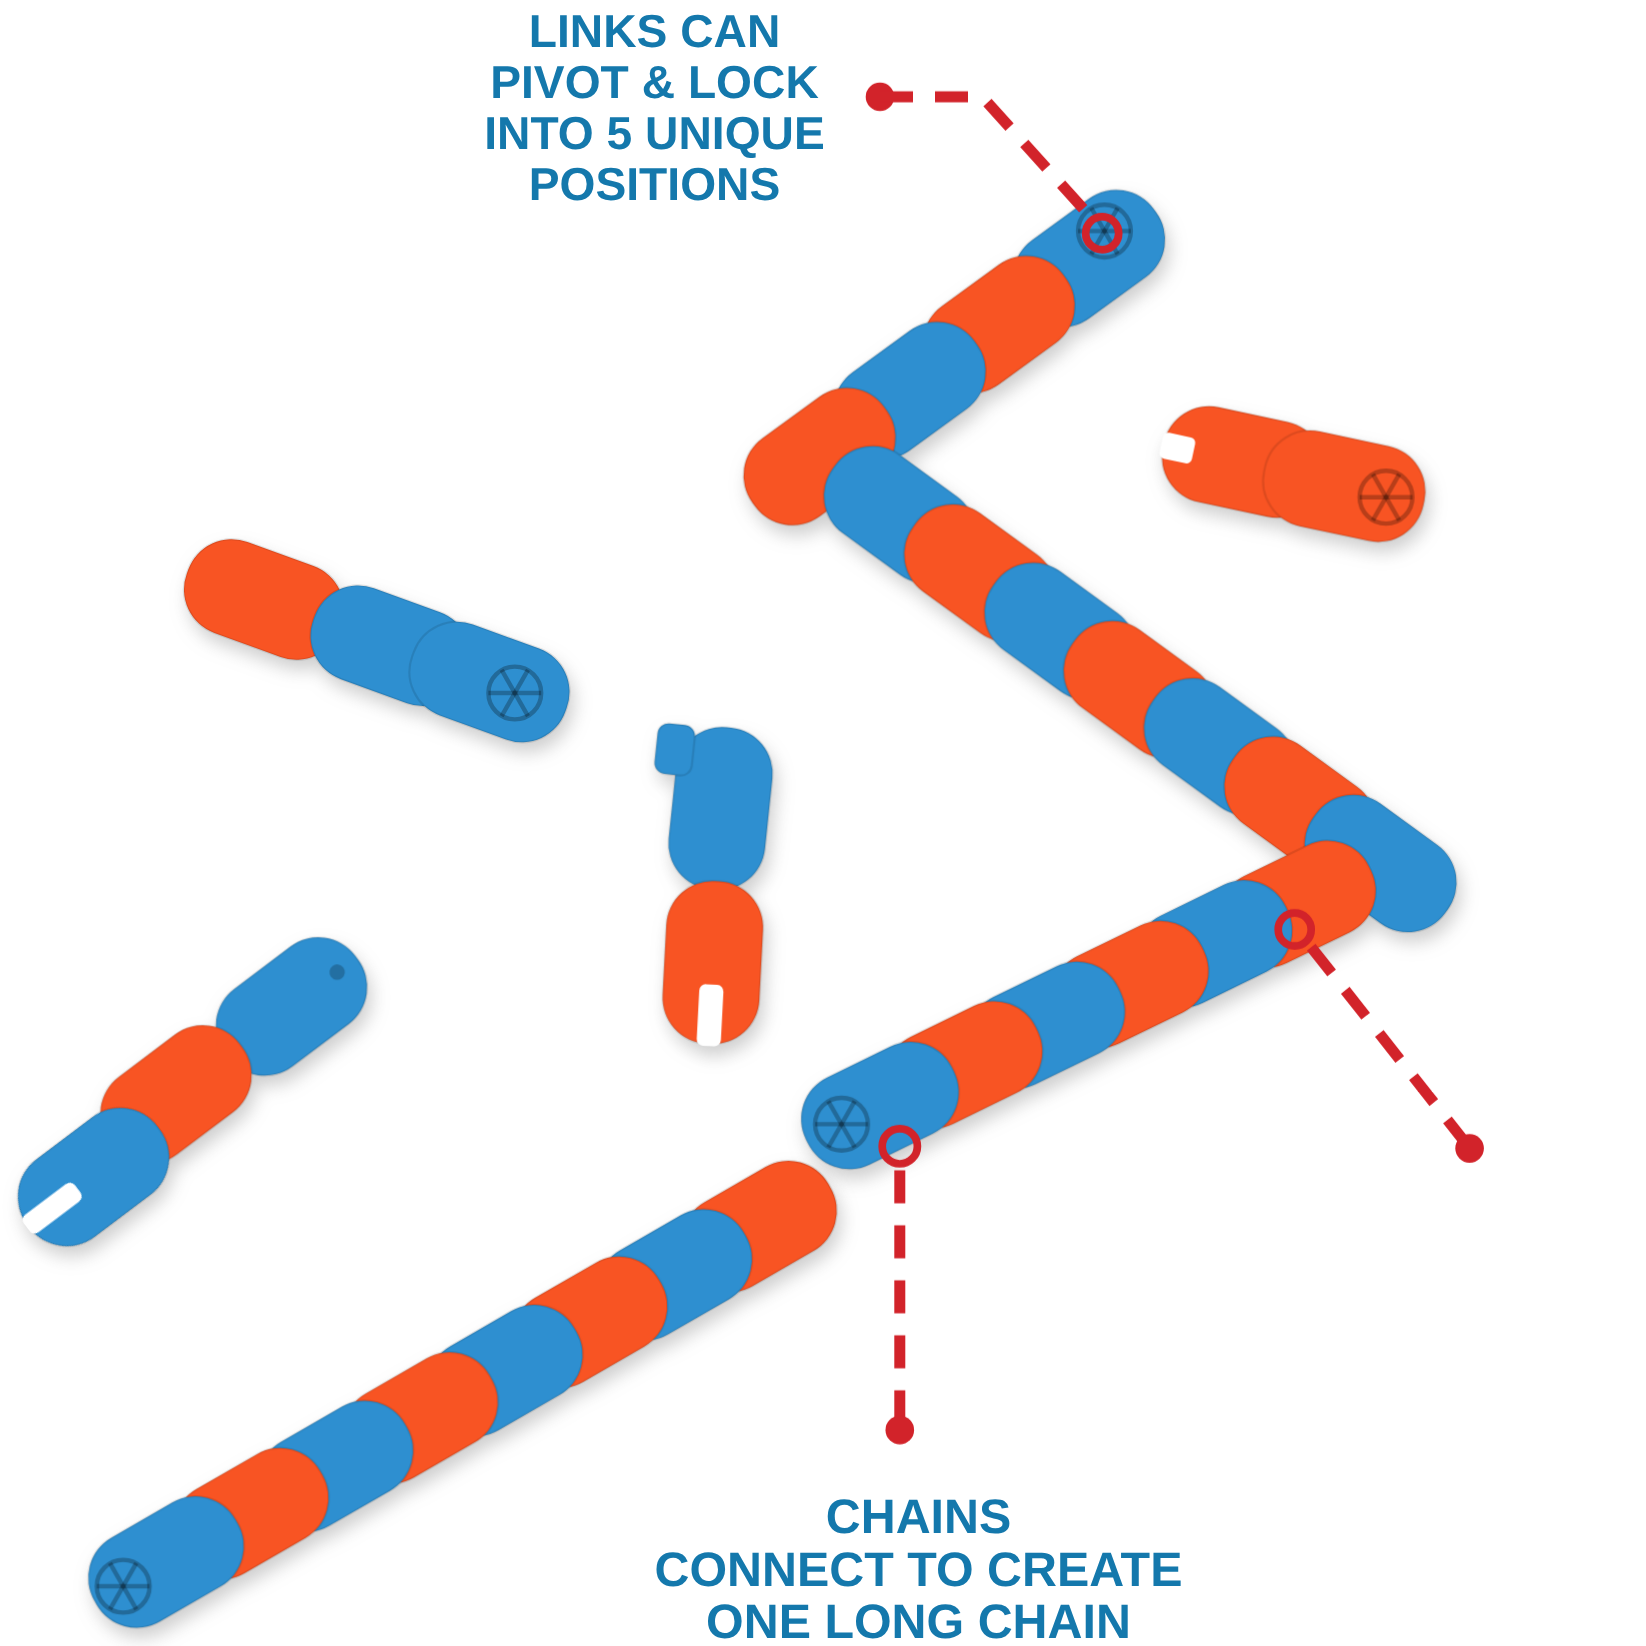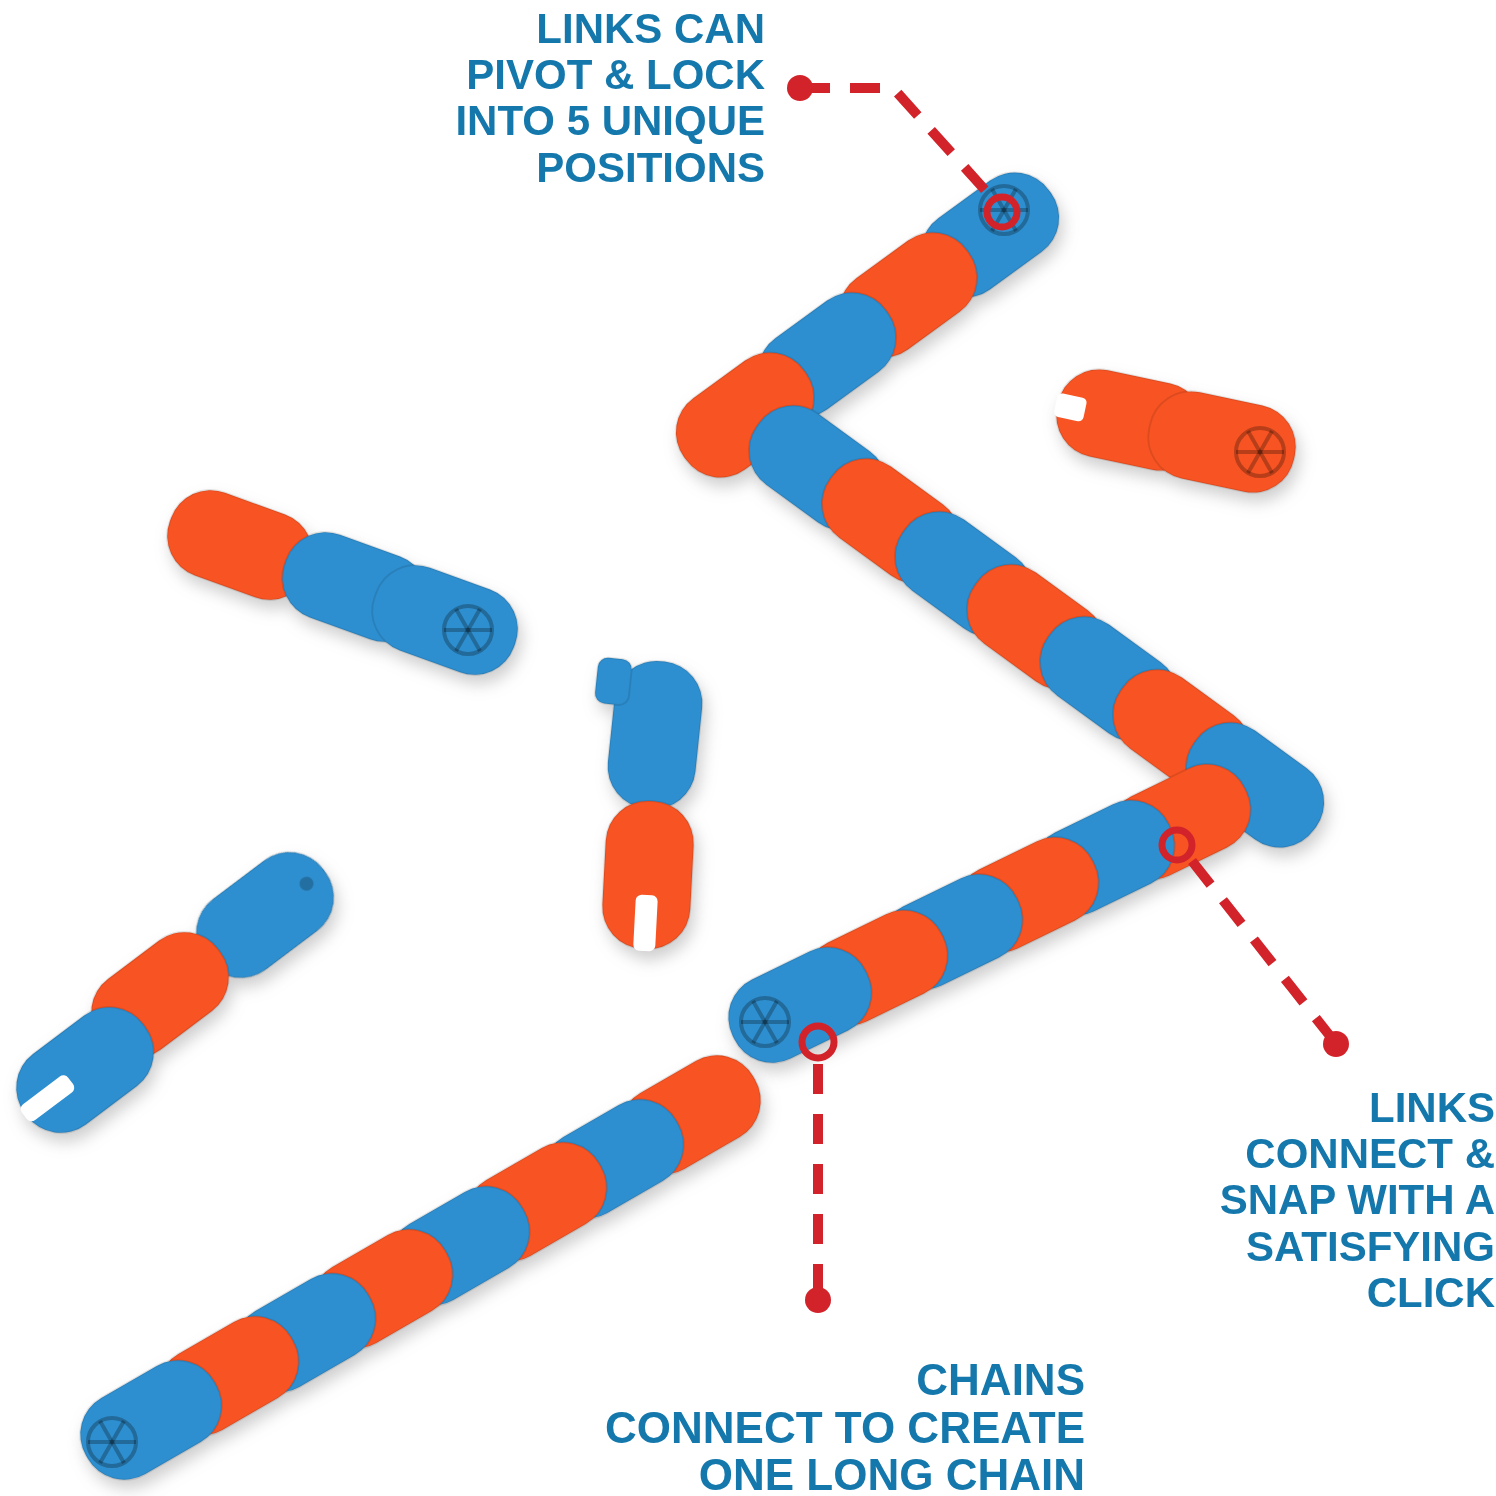--- a/index.html
+++ b/index.html
@@ -37,21 +37,21 @@
   }
   .ring { stroke: var(--leader-red, #d2232a); stroke-width: 7; fill: none; }
   .dot { fill: var(--leader-red, #d2232a); }
 
   
   .callout {
     position: absolute;
     color: var(--callout-text-blue, #1478ac);
     font-family: "Liberation Sans", sans-serif;
     font-weight: 800;
-    text-align: right;
+    text-align: center;
     white-space: pre-line;
     line-height: 1.1;
     letter-spacing: 0px;
   }
   #co-pivot  { left: 425px;  top: 6px;    width: 340px; font-size: 42px; }
   #co-snap   { left: 1205px; top: 1085px; width: 290px; font-size: 42px; }
   #co-chains { left: 585px;  top: 1356px; width: 500px; font-size: 44px; line-height: 1.08; }
 </style>
 </head>
 <body>
@@ -217,22 +217,17 @@
       <circle class="ring" cx="818" cy="1042" r="16"></circle>
       <path class="leader" d="M 818 1064 V 1288"></path>
       <circle class="dot" cx="818" cy="1300" r="13"></circle>
     </g>
   </svg>
 
   <div class="callout" id="co-pivot">LINKS CAN
 PIVOT &amp; LOCK
 INTO 5 UNIQUE
 POSITIONS</div>
-  <div class="callout" id="co-snap">LINKS
-CONNECT &amp;
-SNAP WITH A
-SATISFYING
-CLICK</div>
   <div class="callout" id="co-chains">CHAINS
 CONNECT TO CREATE
 ONE LONG CHAIN</div>
 
 </div>
 
 </body></html>

